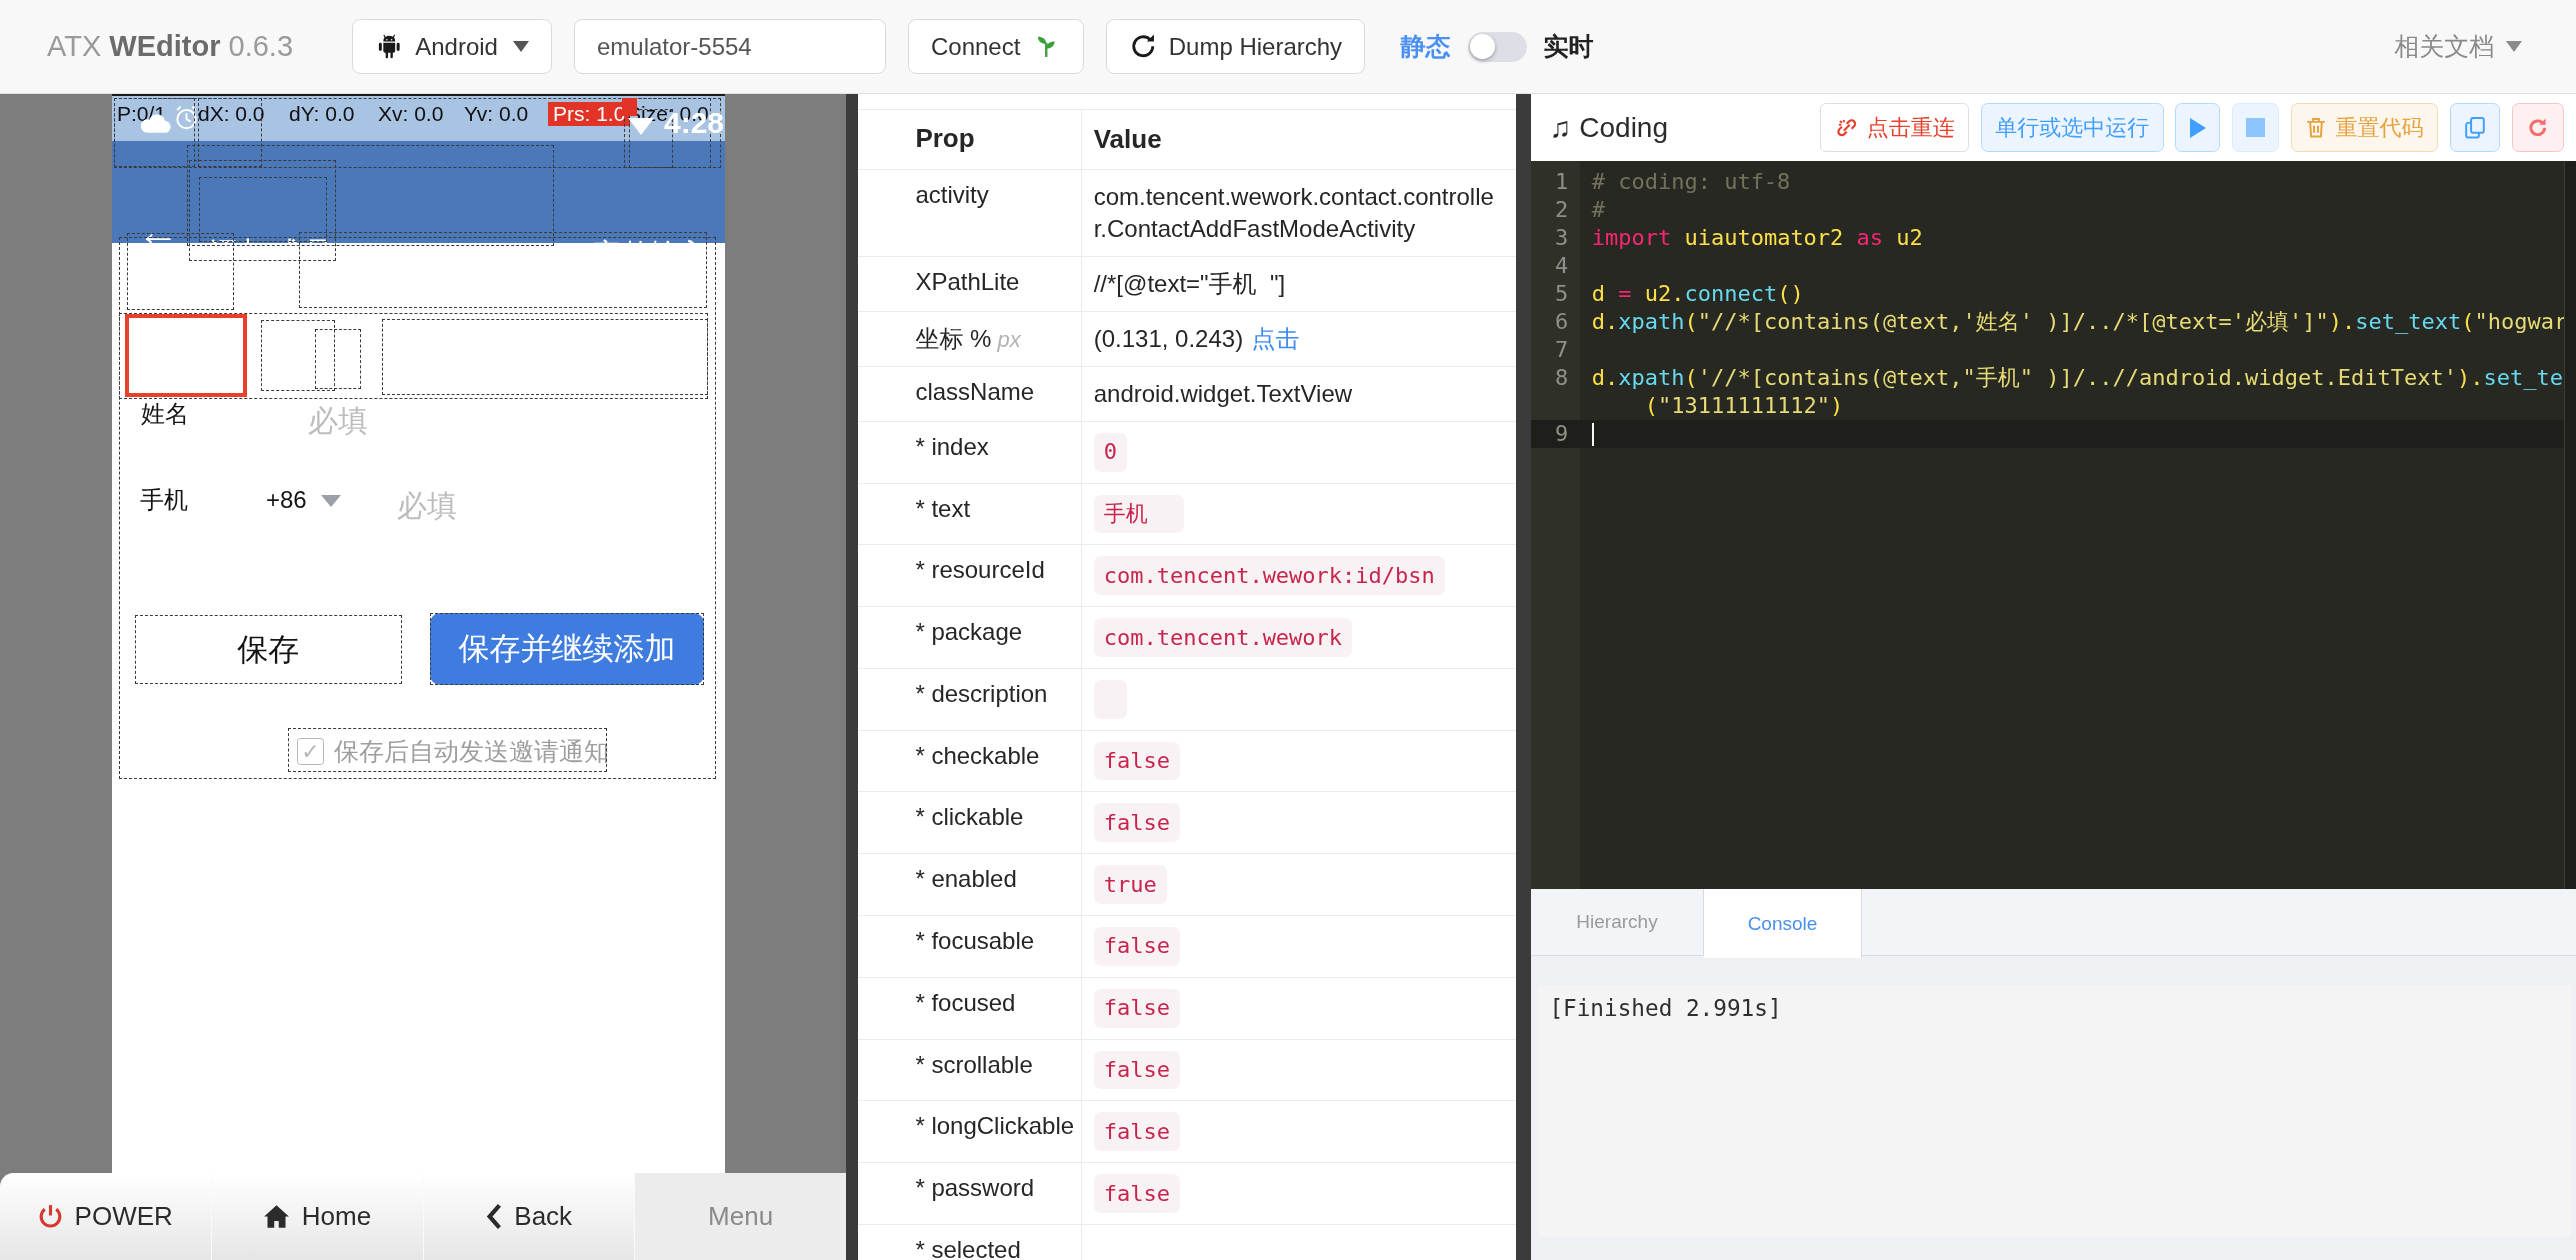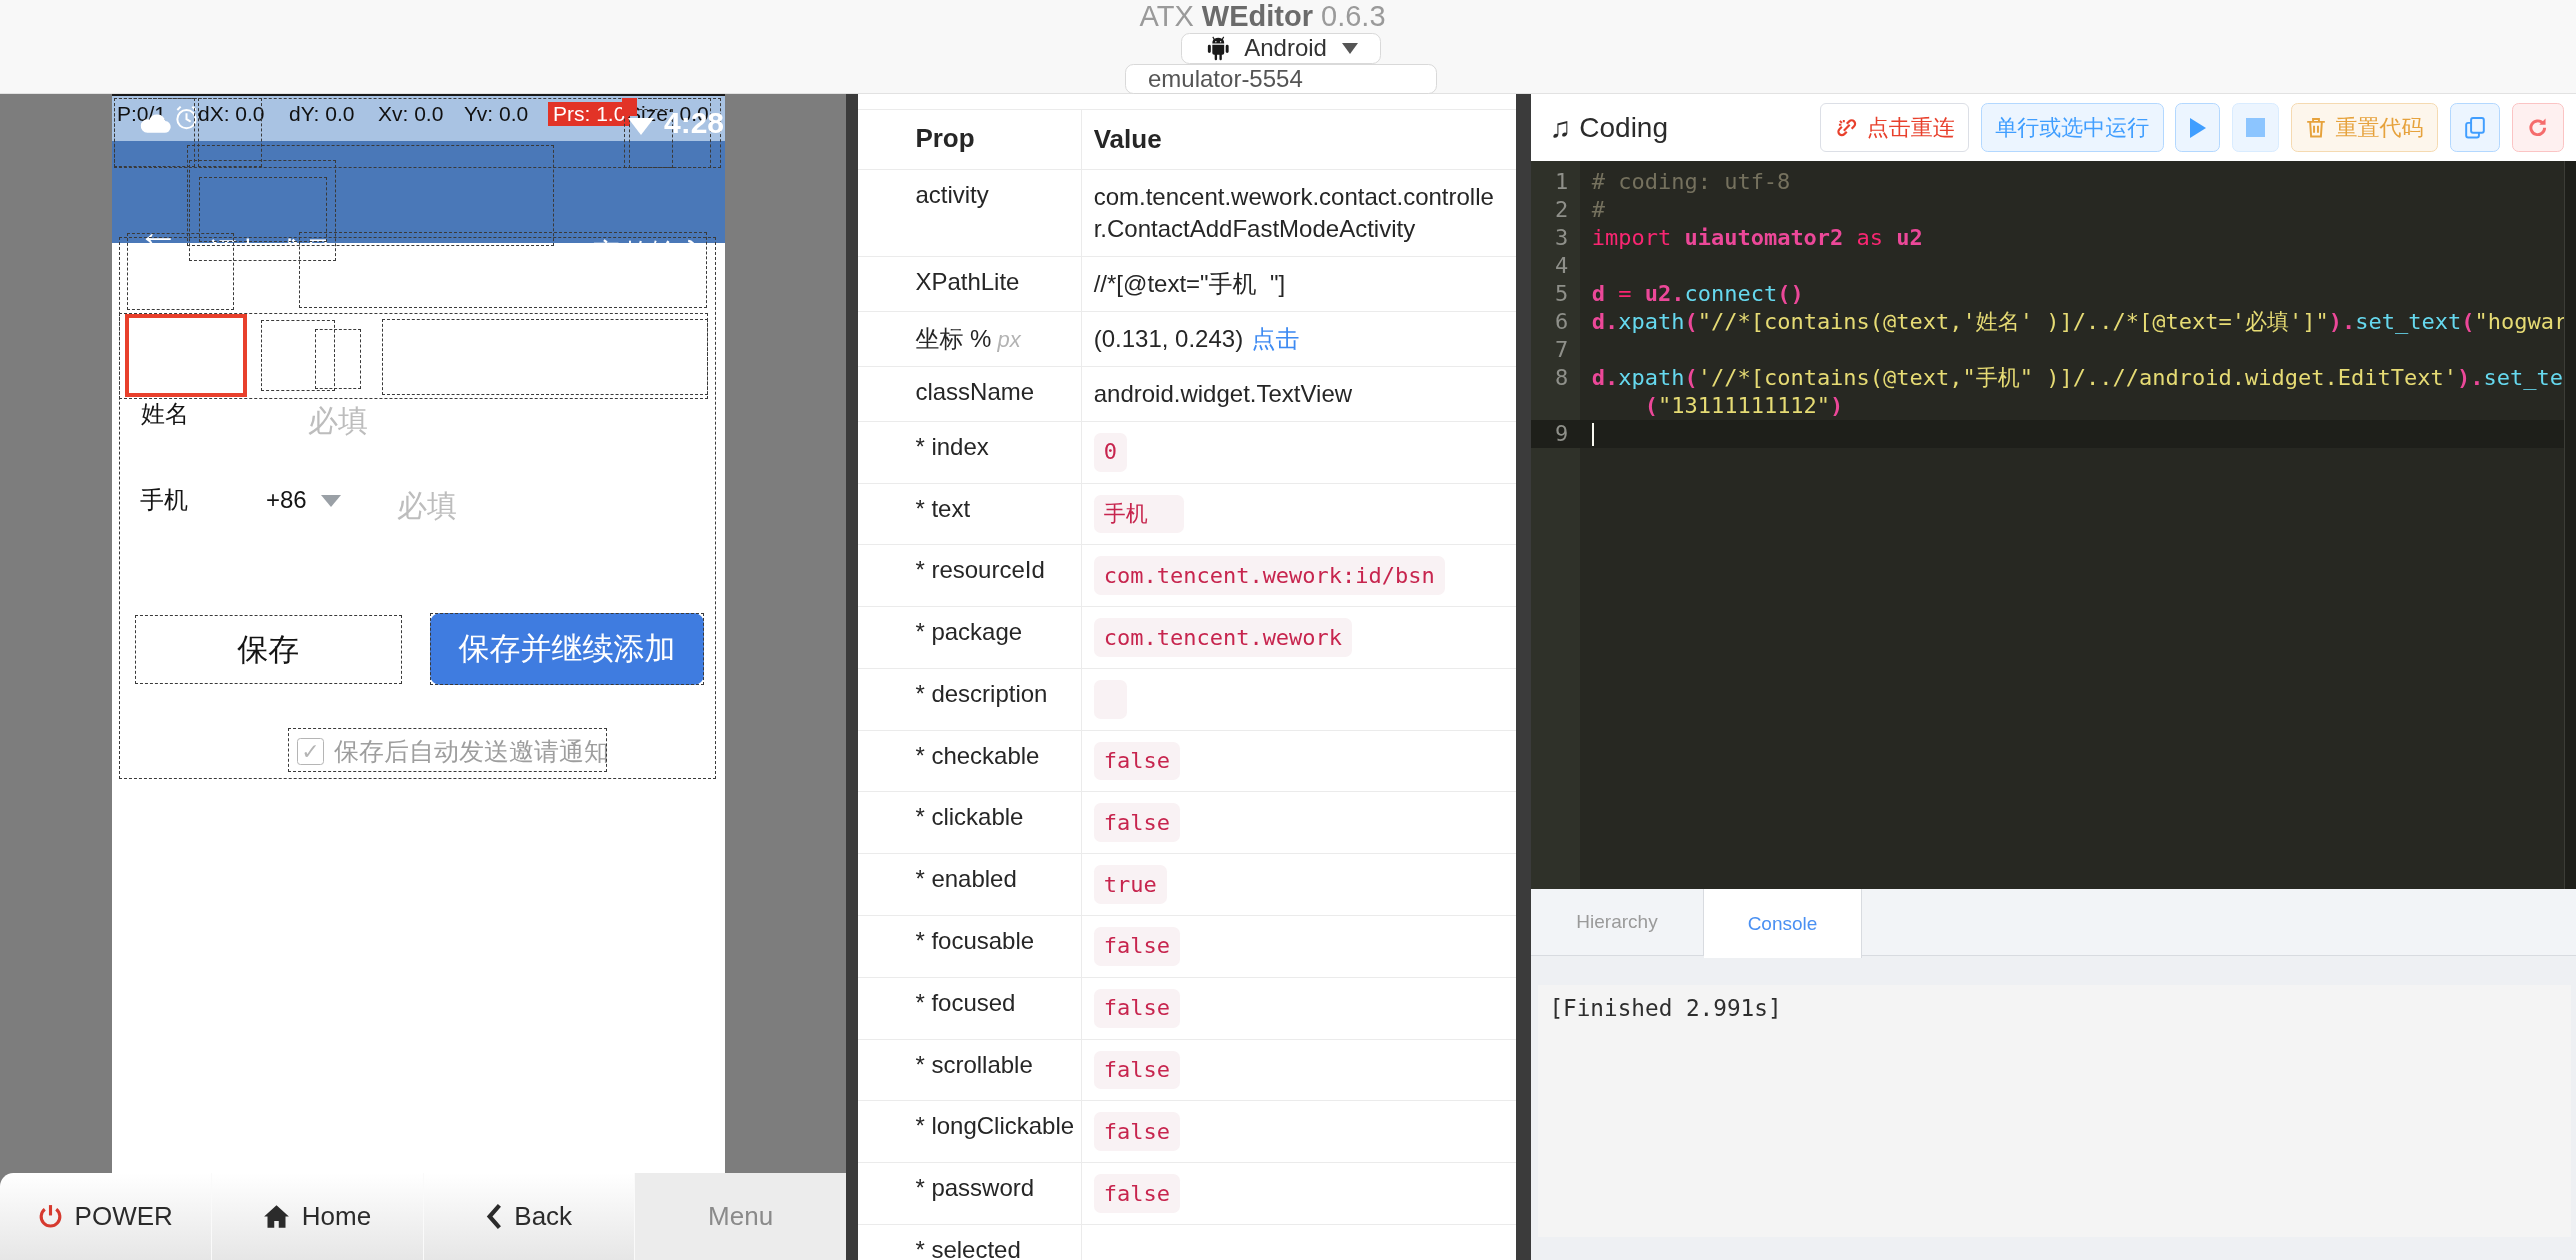--- a/index.html
+++ b/index.html
@@ -1,21 +1,21 @@
 <!DOCTYPE html>
 <html style="font-size:13.4px"><head>
 <meta charset="utf-8">
 <style>
   * { margin:0; padding:0; box-sizing:border-box; }
   html,body { width:2576px; height:1260px; overflow:hidden; font-family:"Liberation Sans", sans-serif; background:#fff; }
   #app { position:relative; width:2576px; height:1260px; overflow:hidden; }
 
   
   .topbar { position:absolute; left:0; top:0; width:2576px; height:94px; background:#f8f8f8;
-            border-bottom:1.7px solid #e2e2e2; display:flex; align-items:center; padding:0 39px 0 47px;flex-direction:column; }
+            border-bottom:1.7px solid #e2e2e2; display:flex; align-items:center; padding:0 54px 0 47px; }
   .brand { font-size:29px; color:#9a9a9a; margin-right:59px; white-space:nowrap; }
   .brand b { color:#6b6b6b; font-weight:bold; }
   .ctl { height:55px; background:#fff; border:1.7px solid #d9d9d9; border-radius:8.4px;
          display:flex; align-items:center; font-size:24px; color:#333; padding:0 22px; margin-right:22px; }
   .ctl.btn { cursor:pointer; }
   .caret-down { width:0; height:0; border-left:8.4px solid transparent; border-right:8.4px solid transparent;
                 border-top:11px solid #555; margin-left:15px; }
   .serial { width:312px; color:#555; }
   .icon-svg { width:28.5px; height:28.5px; flex:0 0 auto; }
   .mode-static { font-size:25px; color:#4a90f2; font-weight:bold; margin:0 17px 0 13.4px; }
@@ -107,21 +107,21 @@
             font-family:"DejaVu Sans Mono", monospace; font-size:22px; cursor:text; }
   .editor .gutter-bg { position:absolute; left:0; top:0; width:49px; height:100%; background:#2f3129; }
   .editor .scrollgutter { position:absolute; right:0; top:0; width:11.7px; height:100%; background:#1e1f1a;
                           border-left:0.8px solid #3c3d37; }
   .elines { position:absolute; left:0; top:6.7px; width:1033px; }
   .eline { display:flex; height:28px; line-height:28px; }
   .eline.active { background:#1e1f1a; }
   .lnum { width:49px; flex:0 0 auto; text-align:right; padding-right:11.7px; color:#8f908a; }
   .lcode { white-space:pre; padding-left:11.7px; color:#f8f8f2; }
   .tok-c { color:#75715e; } .tok-k { color:#f92672; } .tok-f { color:#66d9ef; }
-  .tok-s { color:#e6db74; } .tok-t { color:#ec4899;font-weight:bold; }
+  .tok-s { color:#e6db74; } .tok-t { color:#fde047; }
   .cursor { display:inline-block; width:2.5px; height:23.5px; background:#f8f8f0; vertical-align:middle; }
 
   .tabs { position:absolute; left:0; top:795px; width:1045px; height:67px; background:#f2f4f7;
           border-bottom:1.7px solid #d8dbe0; display:flex; }
   .tab { width:173px; display:flex; align-items:center; justify-content:center; font-size:19px; color:#9a9a9a;
          border-right:1.7px solid #d8dbe0; cursor:pointer; background:#f2f4f7; }
   .tab.active { background:#fff; color:#4a90f2; height:69px; width:158px; }
   .console-box { position:absolute; left:6.7px; top:891px; width:1033px; height:252px; background:#f4f4f4;
                  padding:10px 11.7px; font-family:"DejaVu Sans Mono", monospace; font-size:22.7px; color:#2e2e2e; }
   svg { display:block; }

